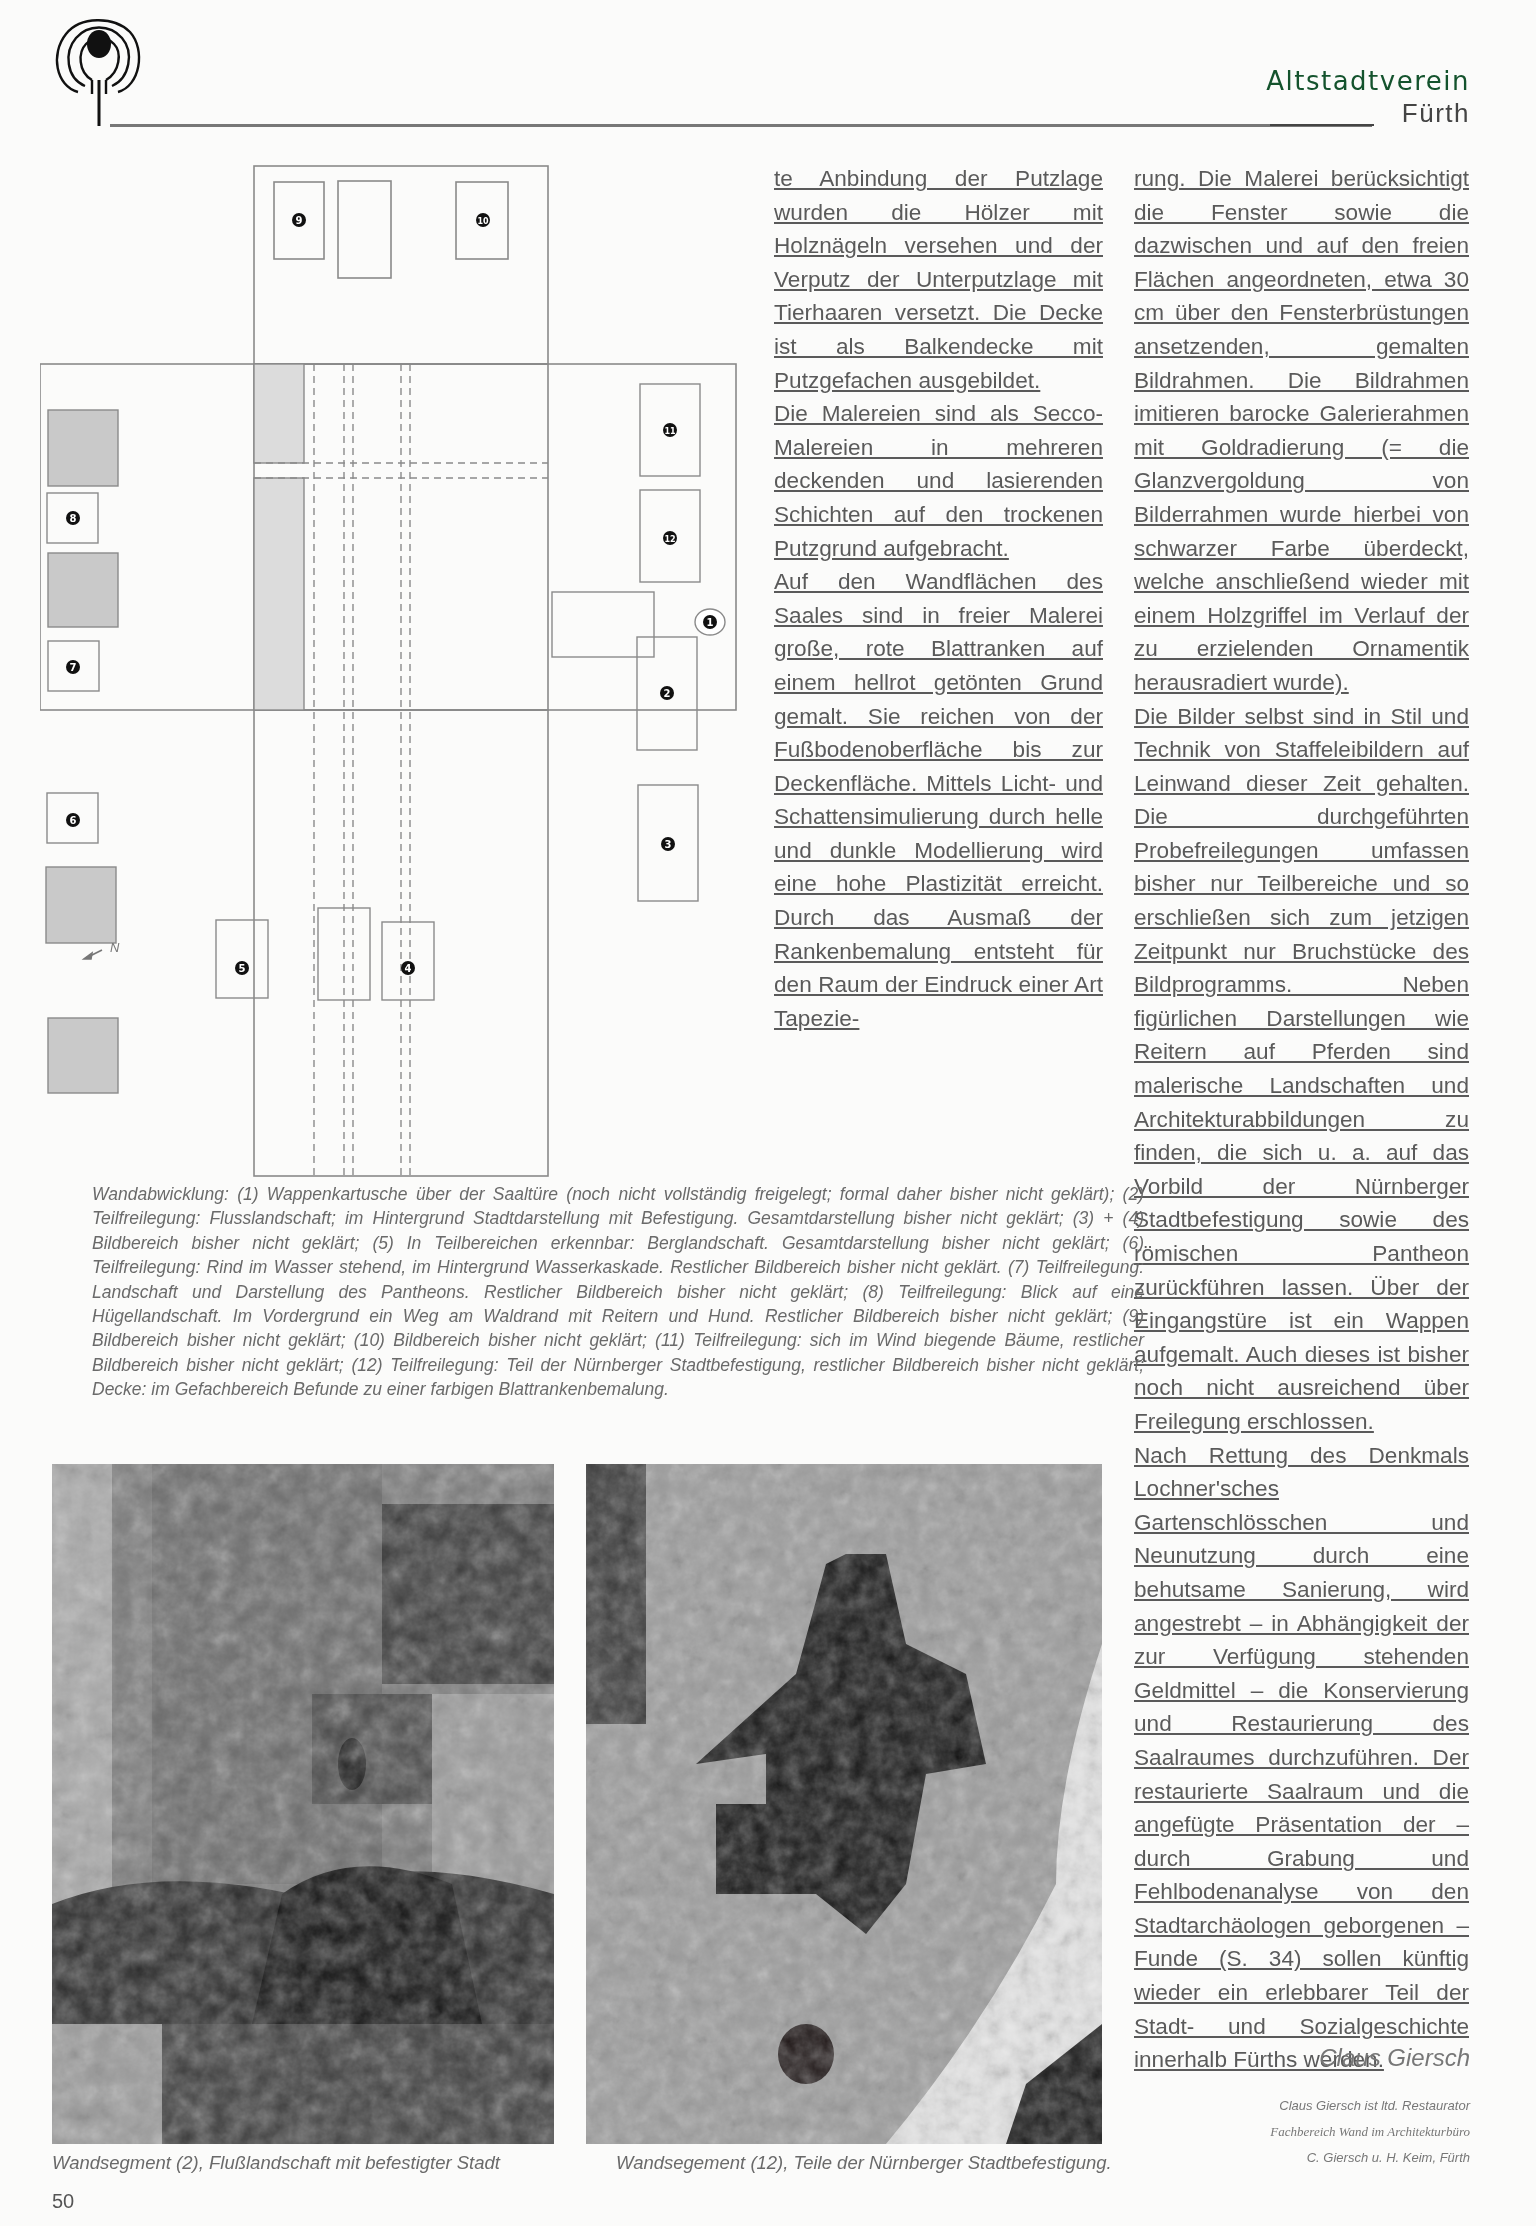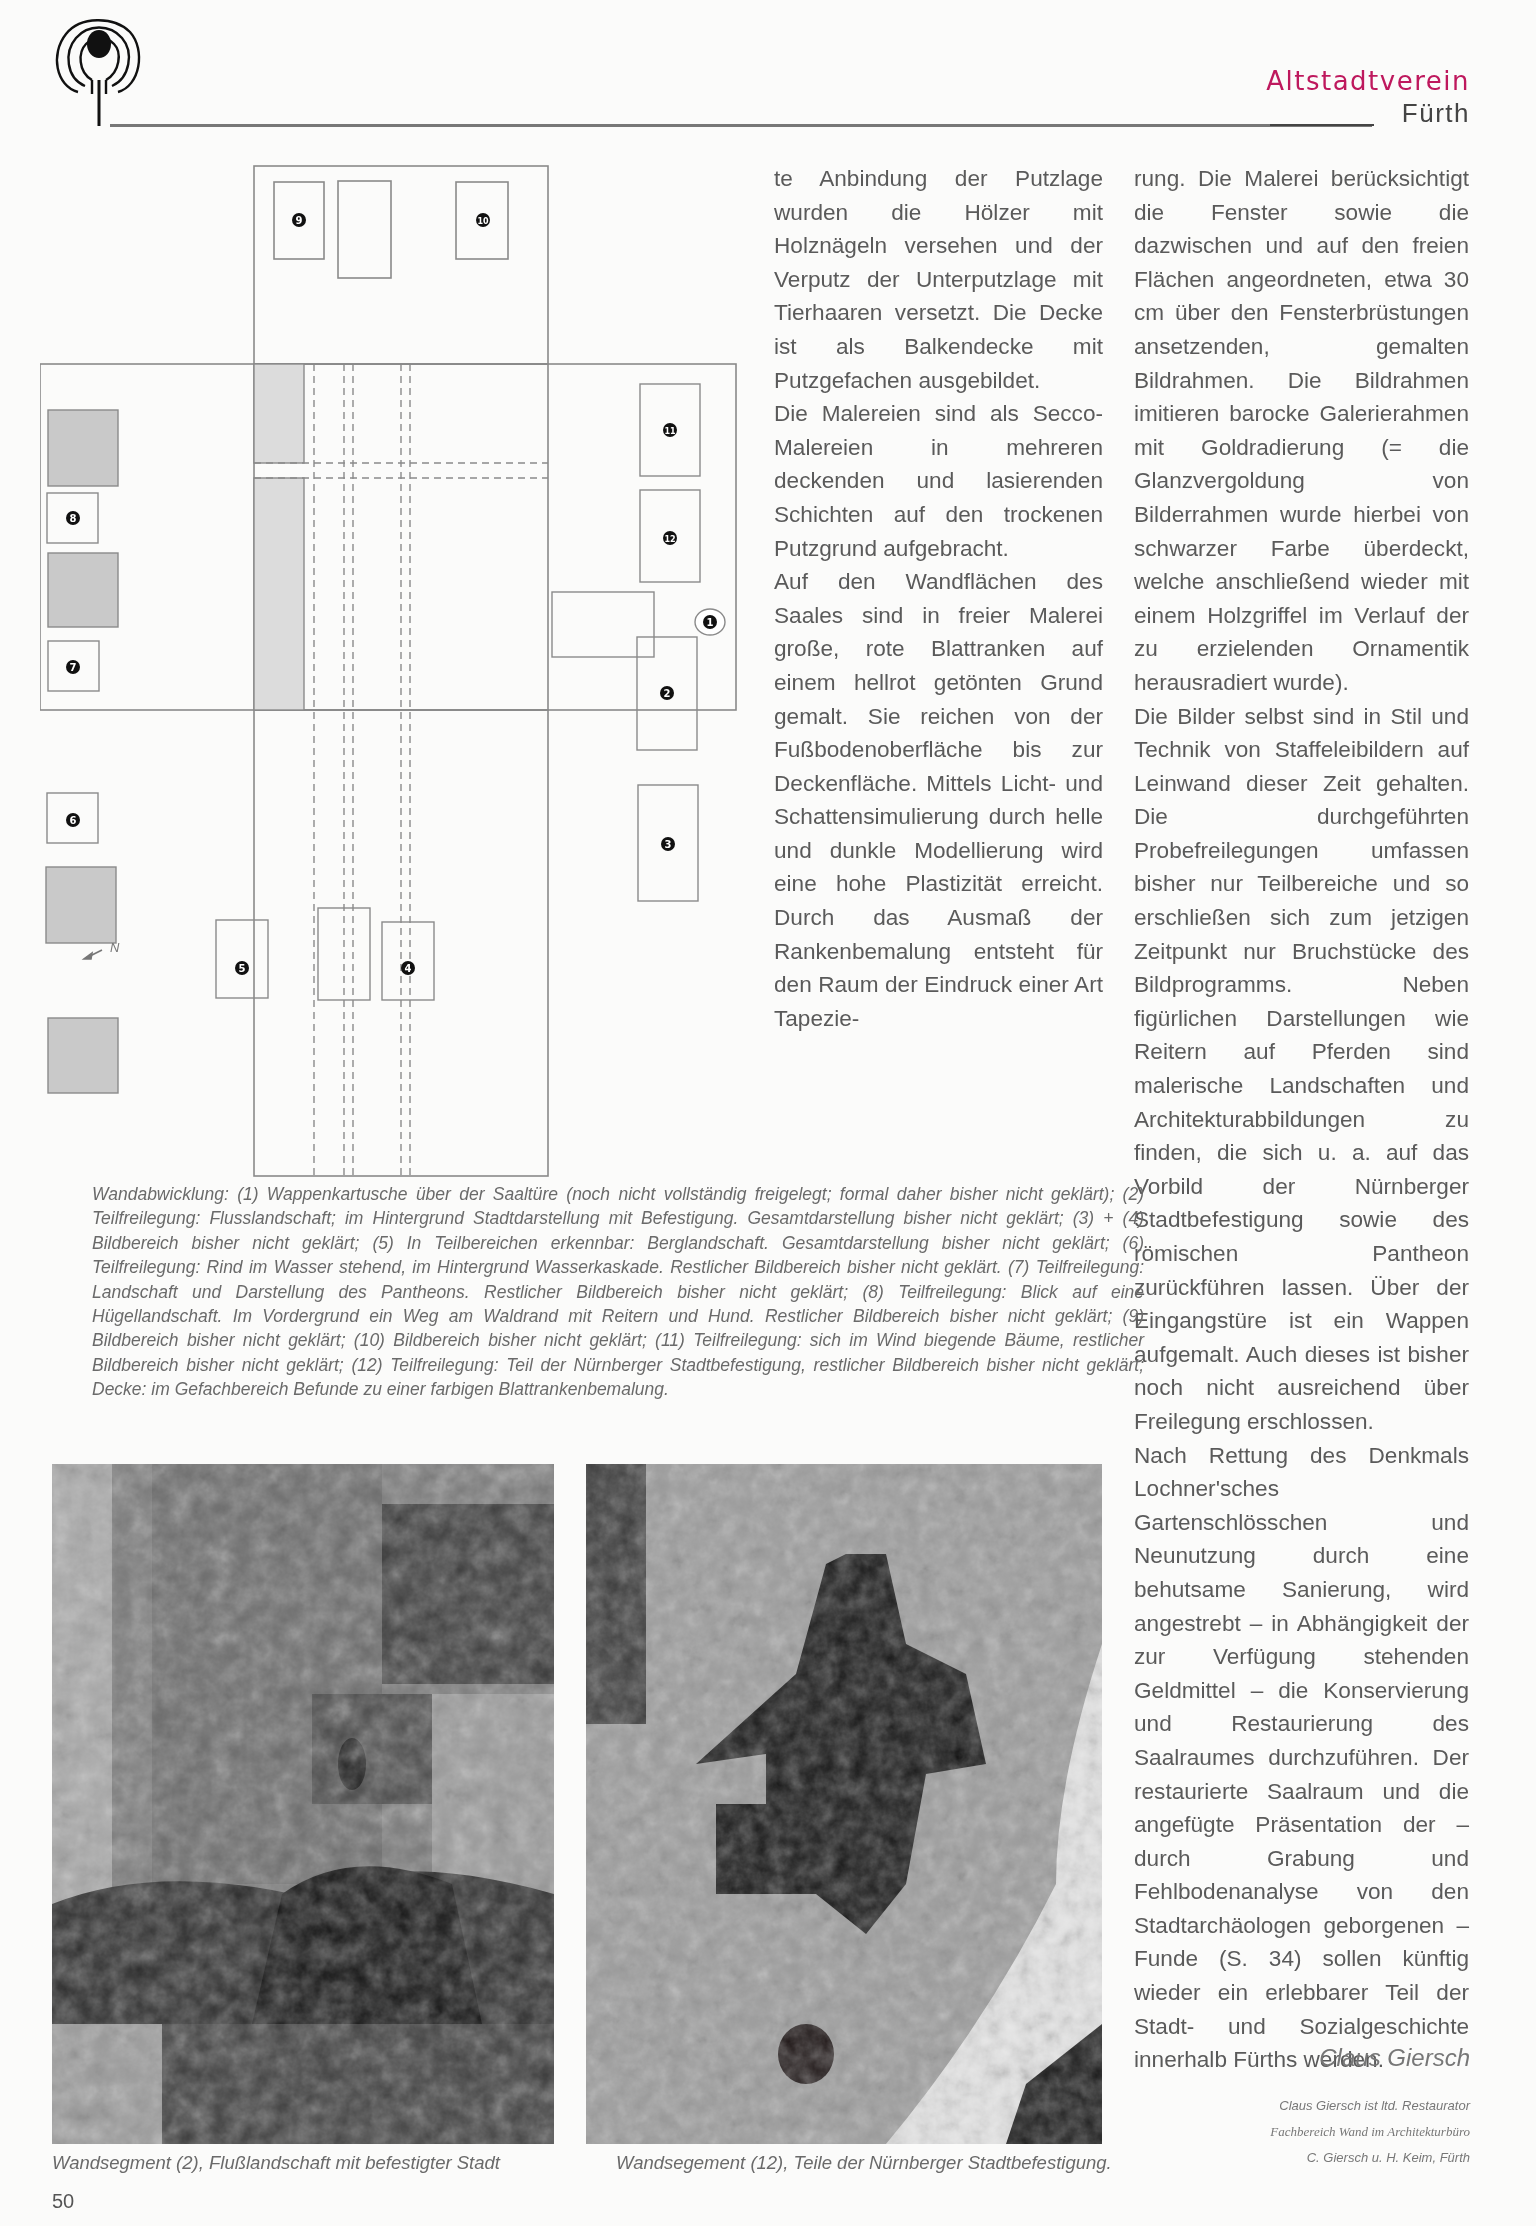--- a/index.html
+++ b/index.html
@@ -6,29 +6,29 @@
   body {
     width: 1536px; height: 2226px; position: relative; overflow: hidden;
     background: #fbfbfa; color: #555;
     font-family: "Liberation Sans", sans-serif;
   }
   .abs { position: absolute; }
   
   #logo { left: 52px; top: 14px; width: 94px; height: 112px; }
   #rule-main { left: 110px; top: 124px; width: 1262px; height: 3px; background: #777; }
   #rule-short { left: 1270px; top: 124px; width: 104px; height: 2px; background: #444; }
-  #org-1 { right: 66px; top: 66px; font-family: "DejaVu Sans", sans-serif; font-size: 26px; letter-spacing: 1.5px; color: #be185d; }
+  #org-1 { right: 66px; top: 66px; font-family: "DejaVu Sans", sans-serif; font-size: 26px; letter-spacing: 1.5px; color: #14532d; }
   #org-2 { right: 66px; top: 98px; font-family: Liberation Sans, sans-serif; font-size: 26px; letter-spacing: 1.5px; color: #444; }
 
   
   #diagram { left: 40px; top: 160px; width: 720px; height: 1020px; }
 
   
   .col { font-size: 22.6px; line-height: 33.6px; color: #5a5a5a; text-align: justify; hyphens: manual; }
-  .col p { margin: 0; }
+  .col p { margin: 0; text-decoration: underline; }
   #col1 { left: 774px; top: 162px; width: 329px; }
   #col2 { left: 1134px; top: 162px; width: 335px; }
 
   
   #diagram-caption { left: 52px; top: 1182px; width: 1052px; font-size: 17.5px; line-height: 24.4px; font-style: italic; color: #6a6a6a; text-align: justify; margin-left: 40px; }
 
   
   .photo { overflow: hidden; }
   #photo-1 { left: 52px; top: 1464px; width: 502px; height: 680px; }
   #photo-2 { left: 586px; top: 1464px; width: 516px; height: 680px; }

